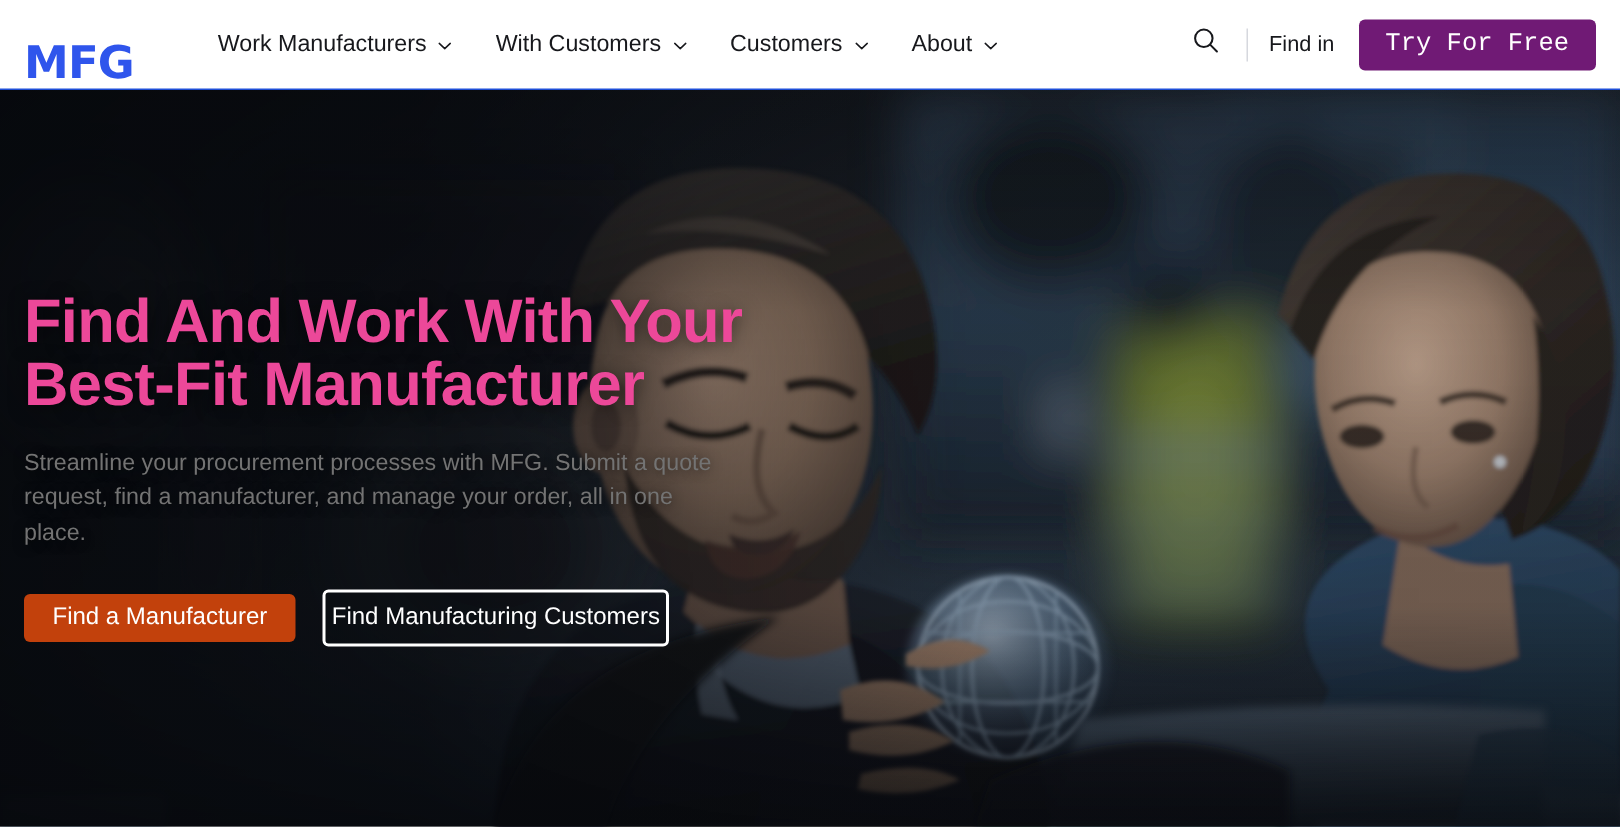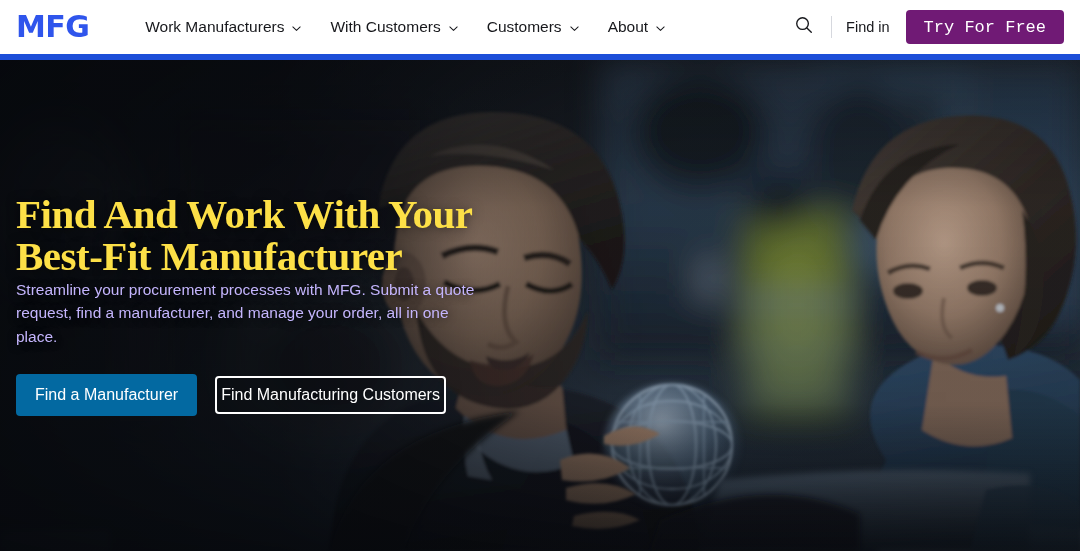--- a/index.html
+++ b/index.html
@@ -22,23 +22,23 @@
   }
 
   
   .header {
     position: absolute;
     top: 0; left: 0;
     width: 1080px;
     height: 60px;
     background: #ffffff;
     display: flex;
-    align-items: center;
+    align-items: flex-end;
     z-index: 20;
-    border-bottom: 6px solid #1d4ed8;
+    border-bottom: 1px solid #1d4ed8;
   }
 
   .logo {
     margin-left: 16px;
     font-family: "DejaVu Sans", sans-serif;
     font-size: 30px;
     font-weight: 700;
     letter-spacing: -0.02em;
     line-height: 1;
     color: #2f55ec;
@@ -159,54 +159,55 @@
 
   .hero-content {
     position: absolute;
     left: 16px;
     top: 134px;
     width: 560px;
     z-index: 5;
   }
 
   .hero-title {
-    font-family: Liberation Serif, serif;
+    font-family: Liberation Sans, sans-serif;
     font-size: 41px;
     line-height: 1.02;
     font-weight: 700;
     letter-spacing: -0.012em;
-    color: #fde047;
+    color: #ec4899;
     text-shadow: 0 1px 12px rgba(0,0,0,0.55);
     max-width: 480px;
   }
   .hero-title .line { display: block; }
 
   .hero-sub {
+    margin-top: 19px;
     font-size: 15.5px;
     line-height: 1.52;
-    color: #c4b5fd;
+    color: #737373;
     max-width: 478px;
     text-shadow: 0 1px 8px rgba(0,0,0,0.6);
   }
 
   .hero-actions {
     margin-top: 26px;
     display: flex;
     align-items: center;
     gap: 18px;
   }
 
   .btn-primary {
-    background: #0369a1;
+    background: #c2410c;
     color: #ffffff;
     border: none;
     border-radius: 4px;
     font-family: "Liberation Sans", sans-serif;
     font-size: 16px;
-    height: 42px;
+    height: 32px;
     padding: 0 19px;
     cursor: pointer;
     white-space: nowrap;
     display: flex;
     align-items: center;
     justify-content: center;
   }
 
   .btn-outline {
     background: rgba(10,12,18,0.30);

